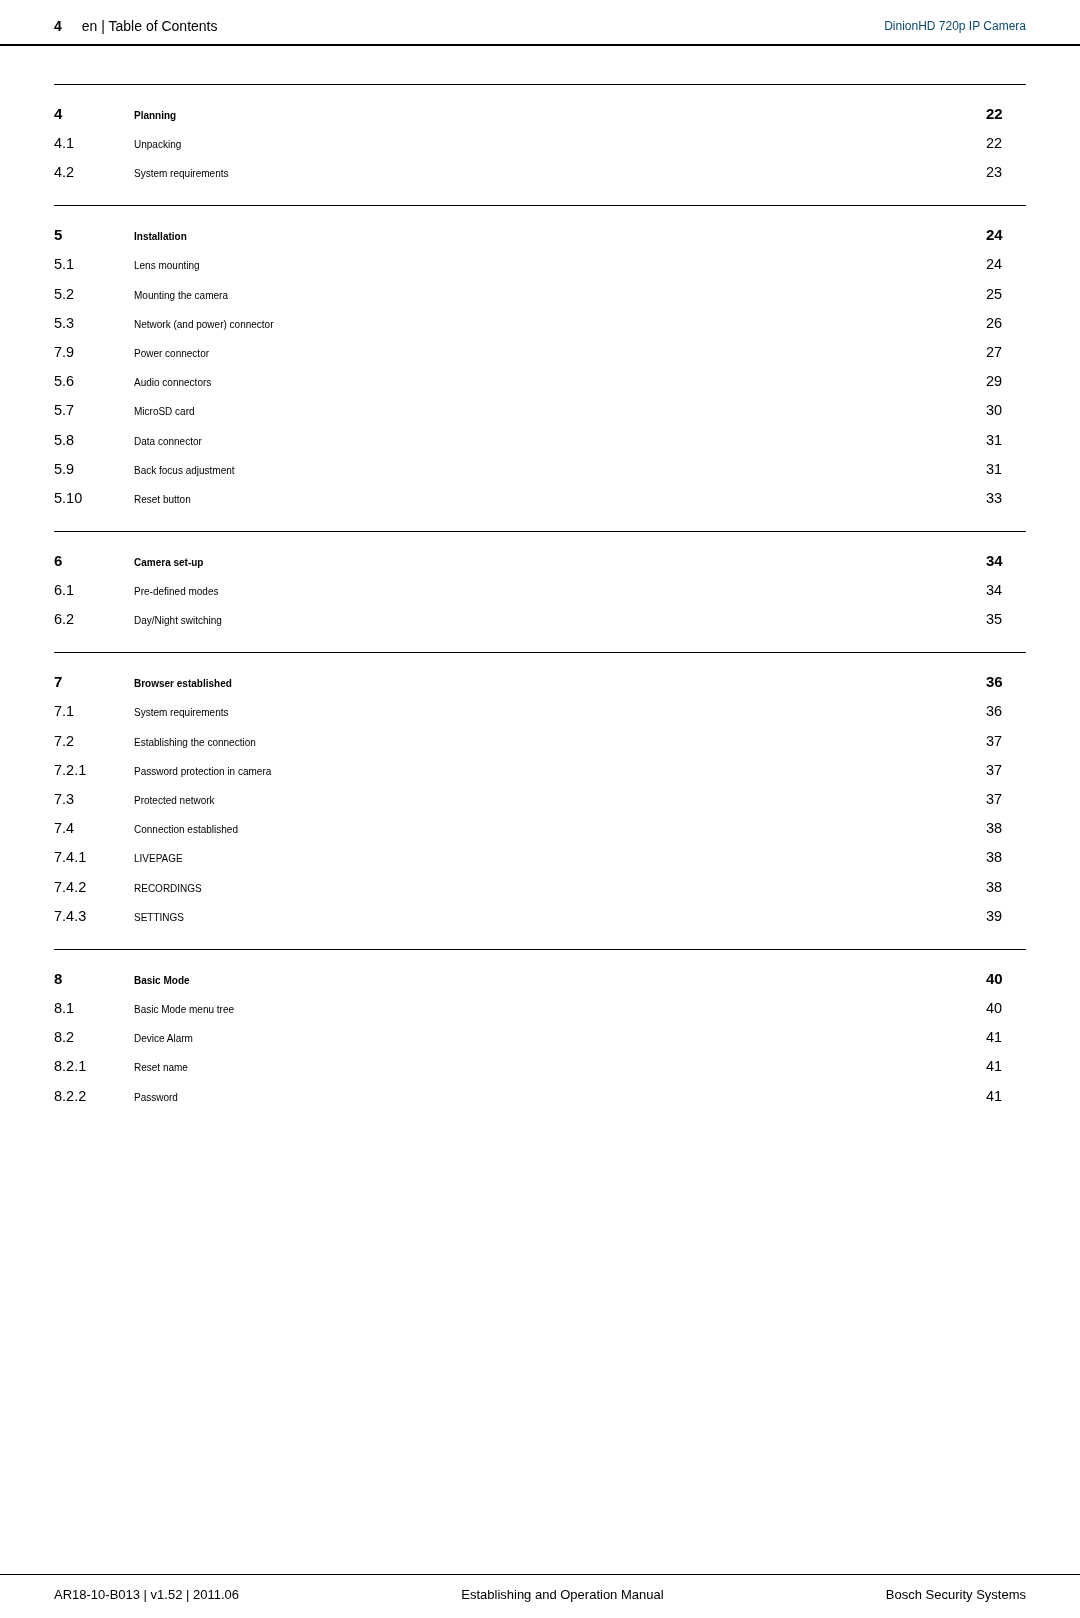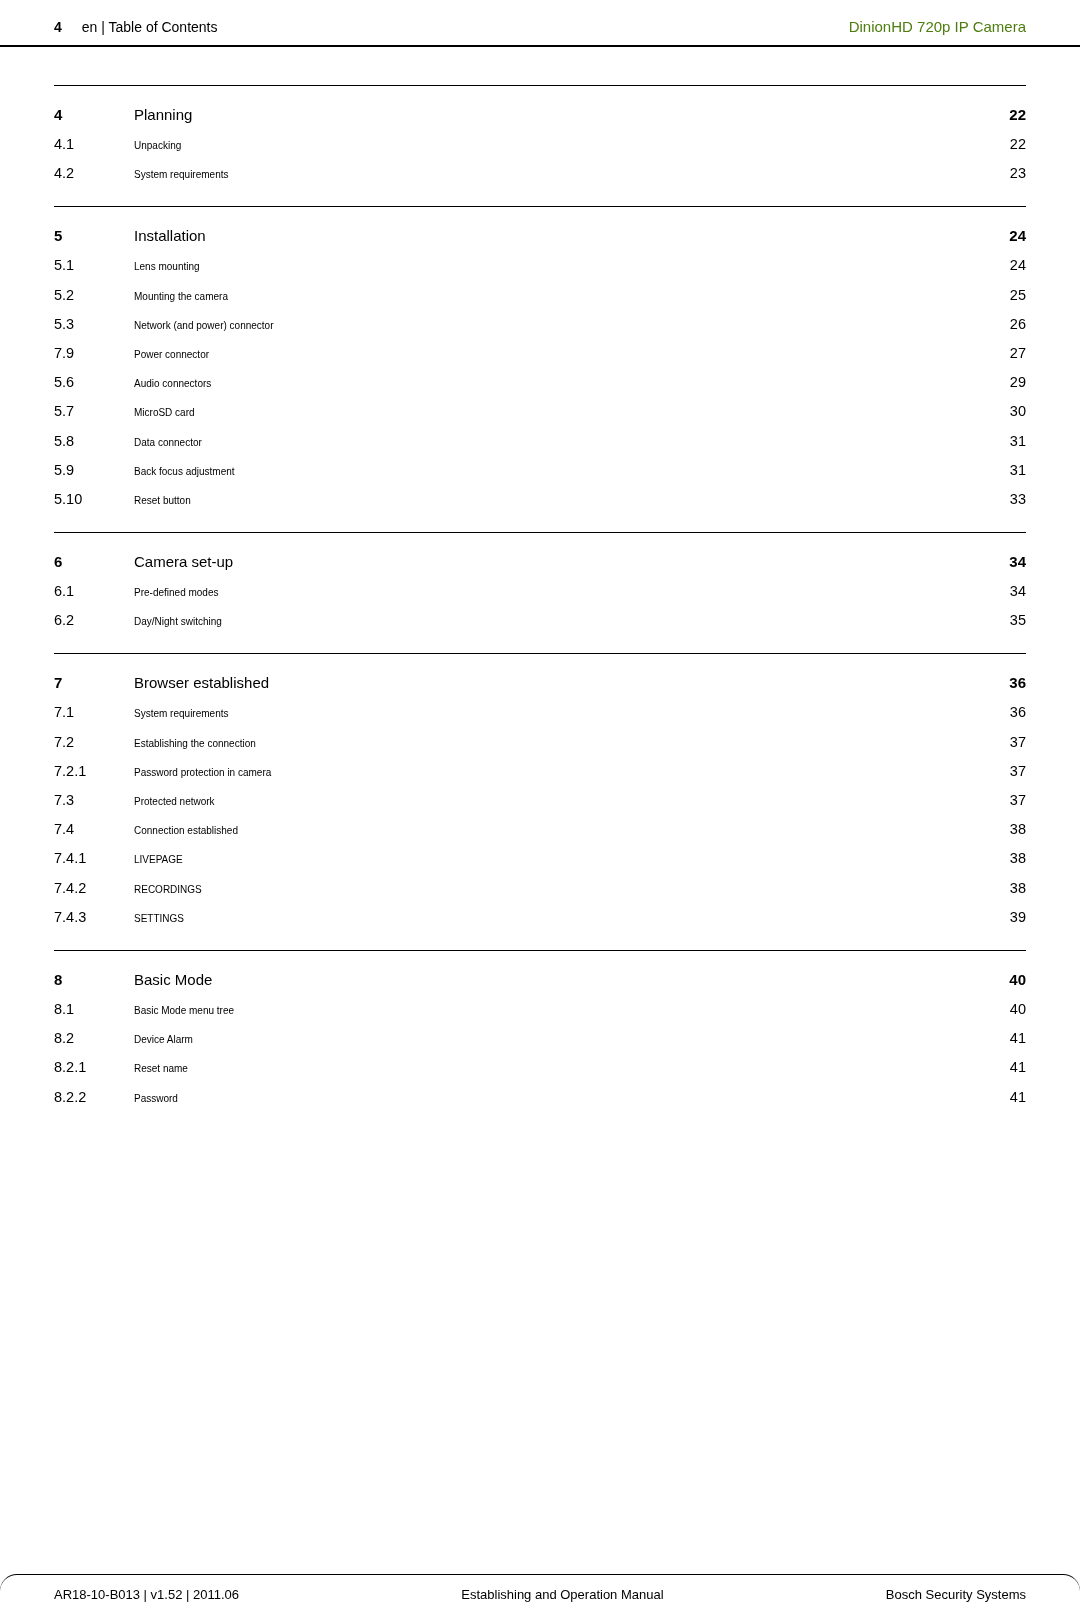--- a/index.html
+++ b/index.html
@@ -41,22 +41,22 @@
       font-size: 14px;
       color: #000;
     }
 
     .header-page-num {
       font-weight: bold;
       font-size: 14px;
     }
 
     .header-right {
-      font-size: 15px;
-      color: #4d7c0f;
+      font-size: 12px;
+      color: #0c4a6e;
       text-align: center;
     }
 
     .content {
       padding: 20px 54px 20px 54px;
     }
 
     .section-divider {
       border: none;
       border-top: 1.5px solid #000;
@@ -81,48 +81,46 @@
       font-weight: bold;
       font-size: 15px;
     }
 
     .toc-title {
       flex: 1;
       font-size: 10px;
     }
 
     .toc-title.bold {
-      font-weight: normal;
-      font-size: 15px;
+      font-weight: bold;
+      font-size: 10px;
     }
 
     .toc-page {
       min-width: 40px;
-      text-align: right;
       font-size: 14.5px;
     }
 
     .toc-page.bold {
       font-weight: bold;
       font-size: 15px;
     }
 
     .footer {
       position: absolute;
       bottom: 0;
       left: 0;
       right: 0;
       display: flex;
       justify-content: space-between;
       align-items: center;
       padding: 12px 54px 16px 54px;
       border-top: 1.5px solid #000;
       font-size: 13px;
       color: #000;
-      border-radius: 17px;
     }
   </style>
 </head>
 <body>
 
 <div class="page-container">
 
   <div class="header">
     <div class="header-left">
       <span class="header-page-num">4</span>

